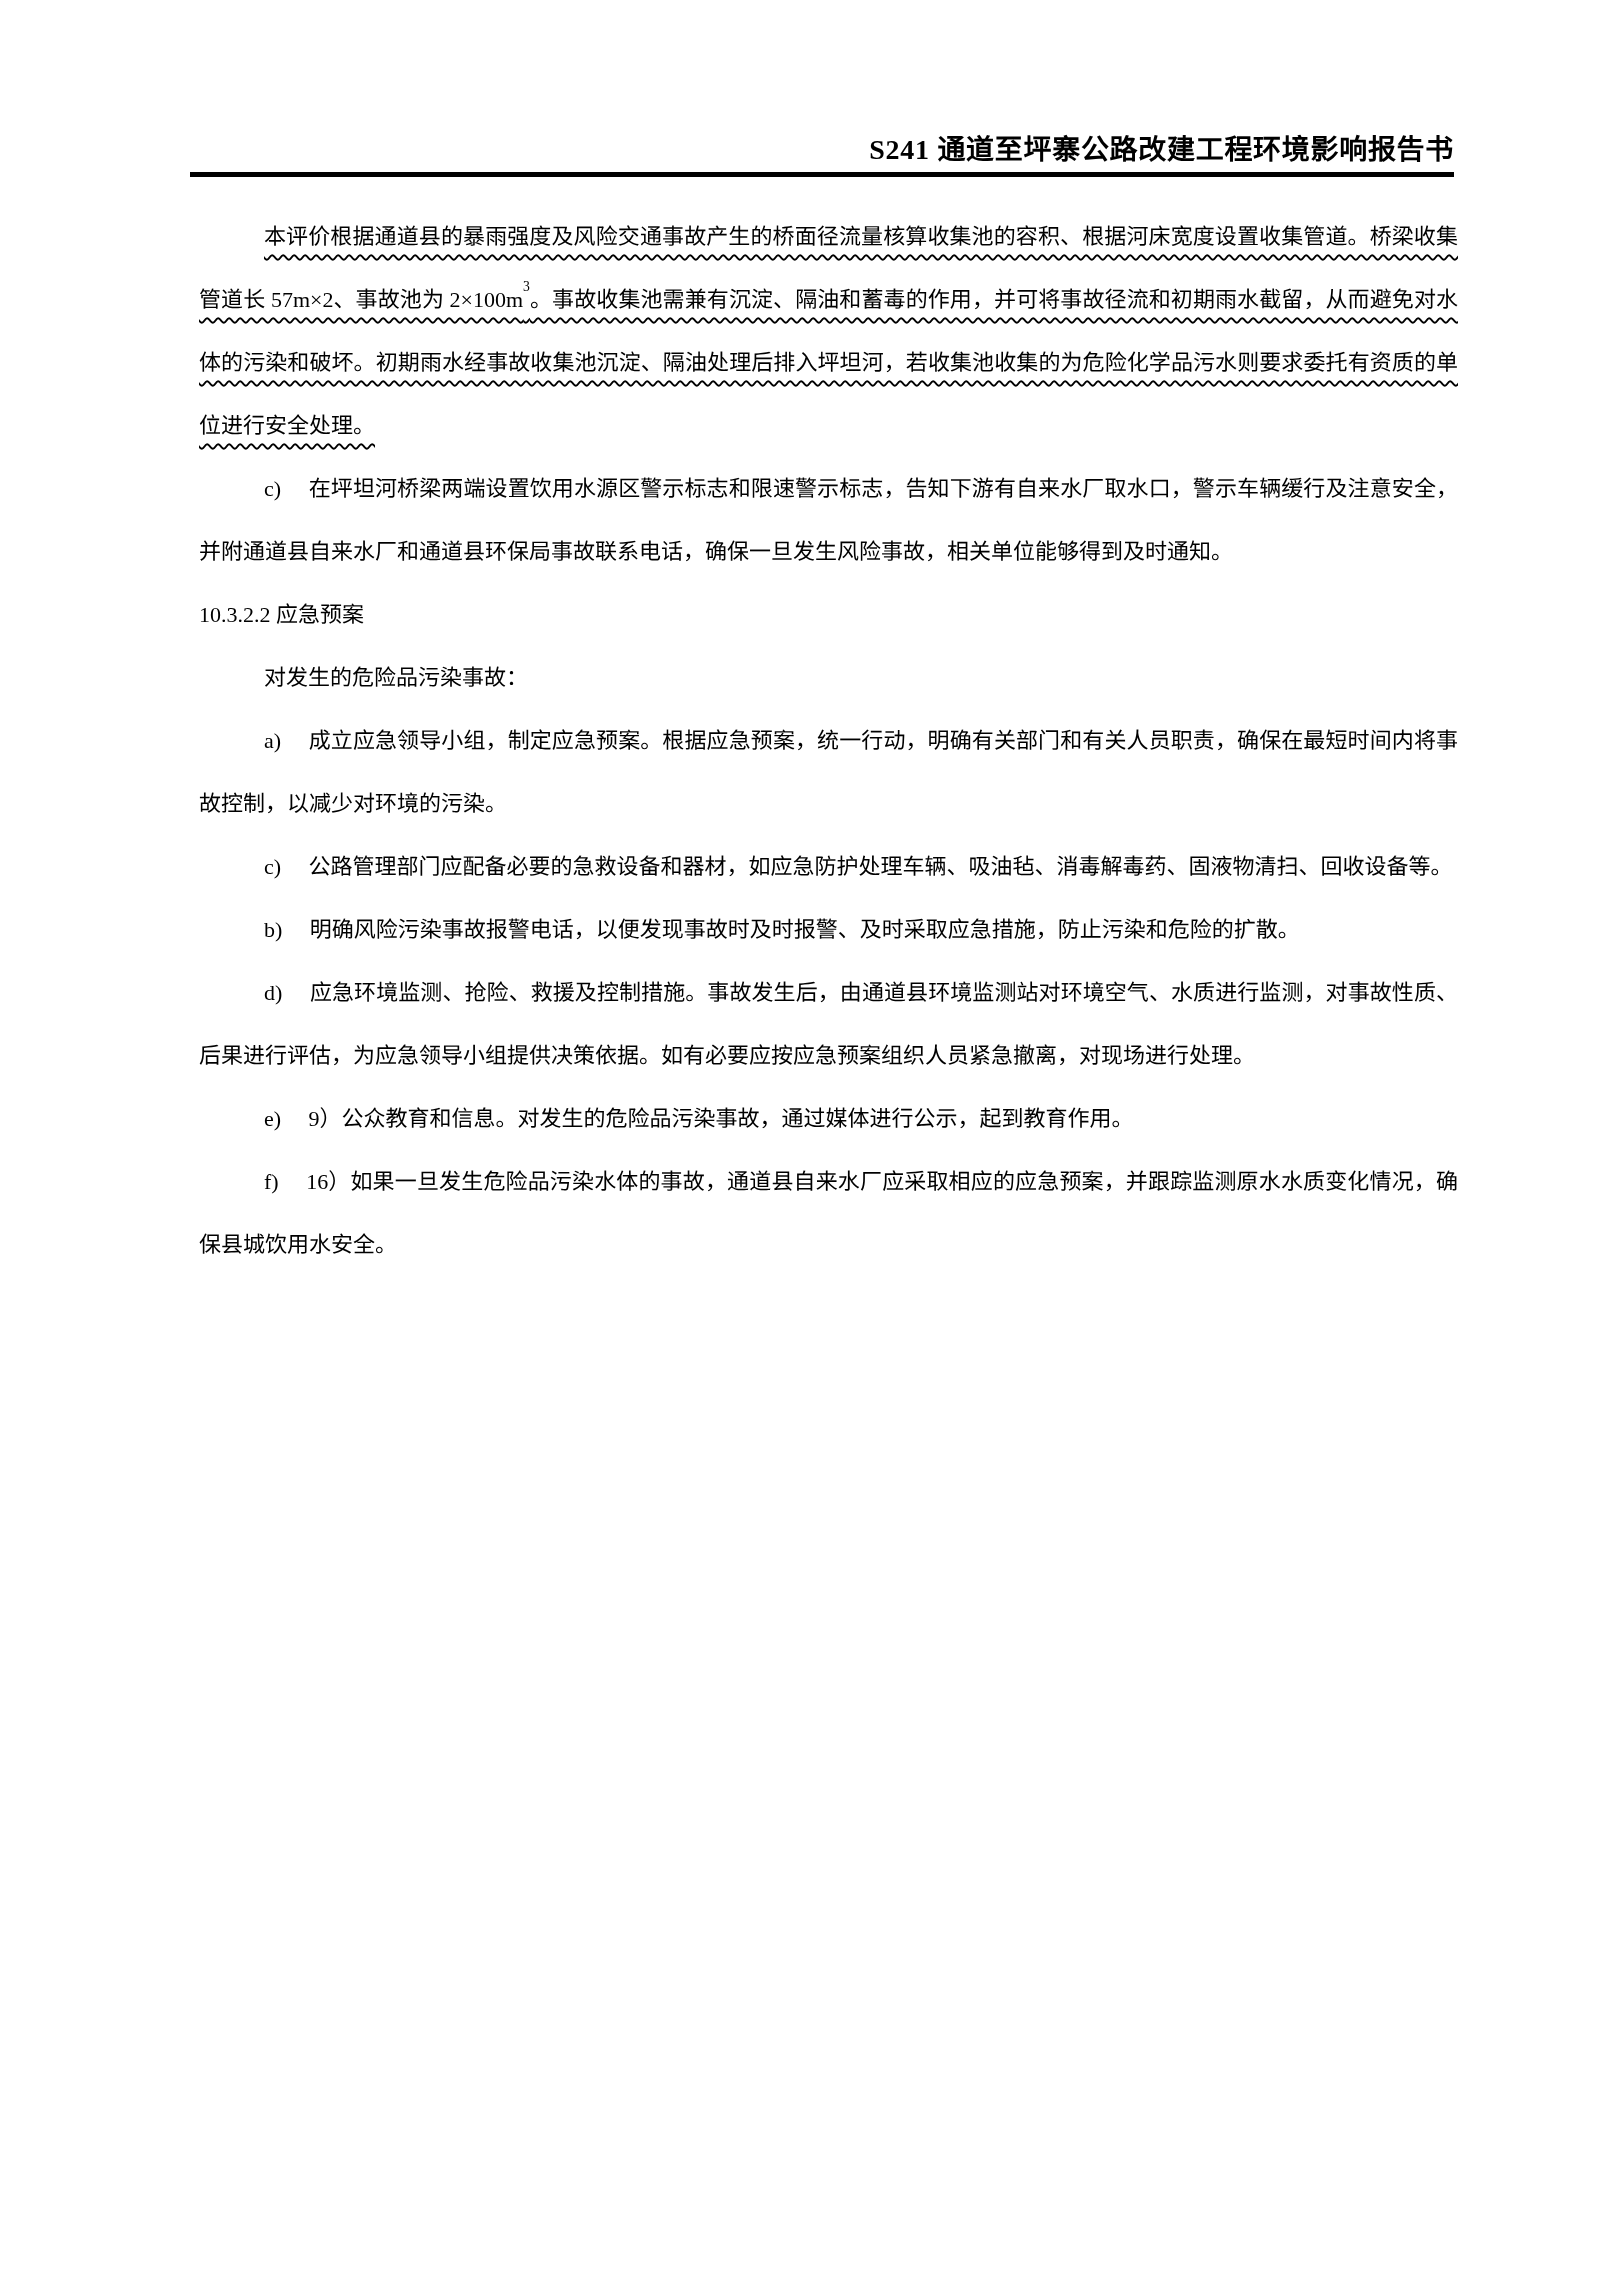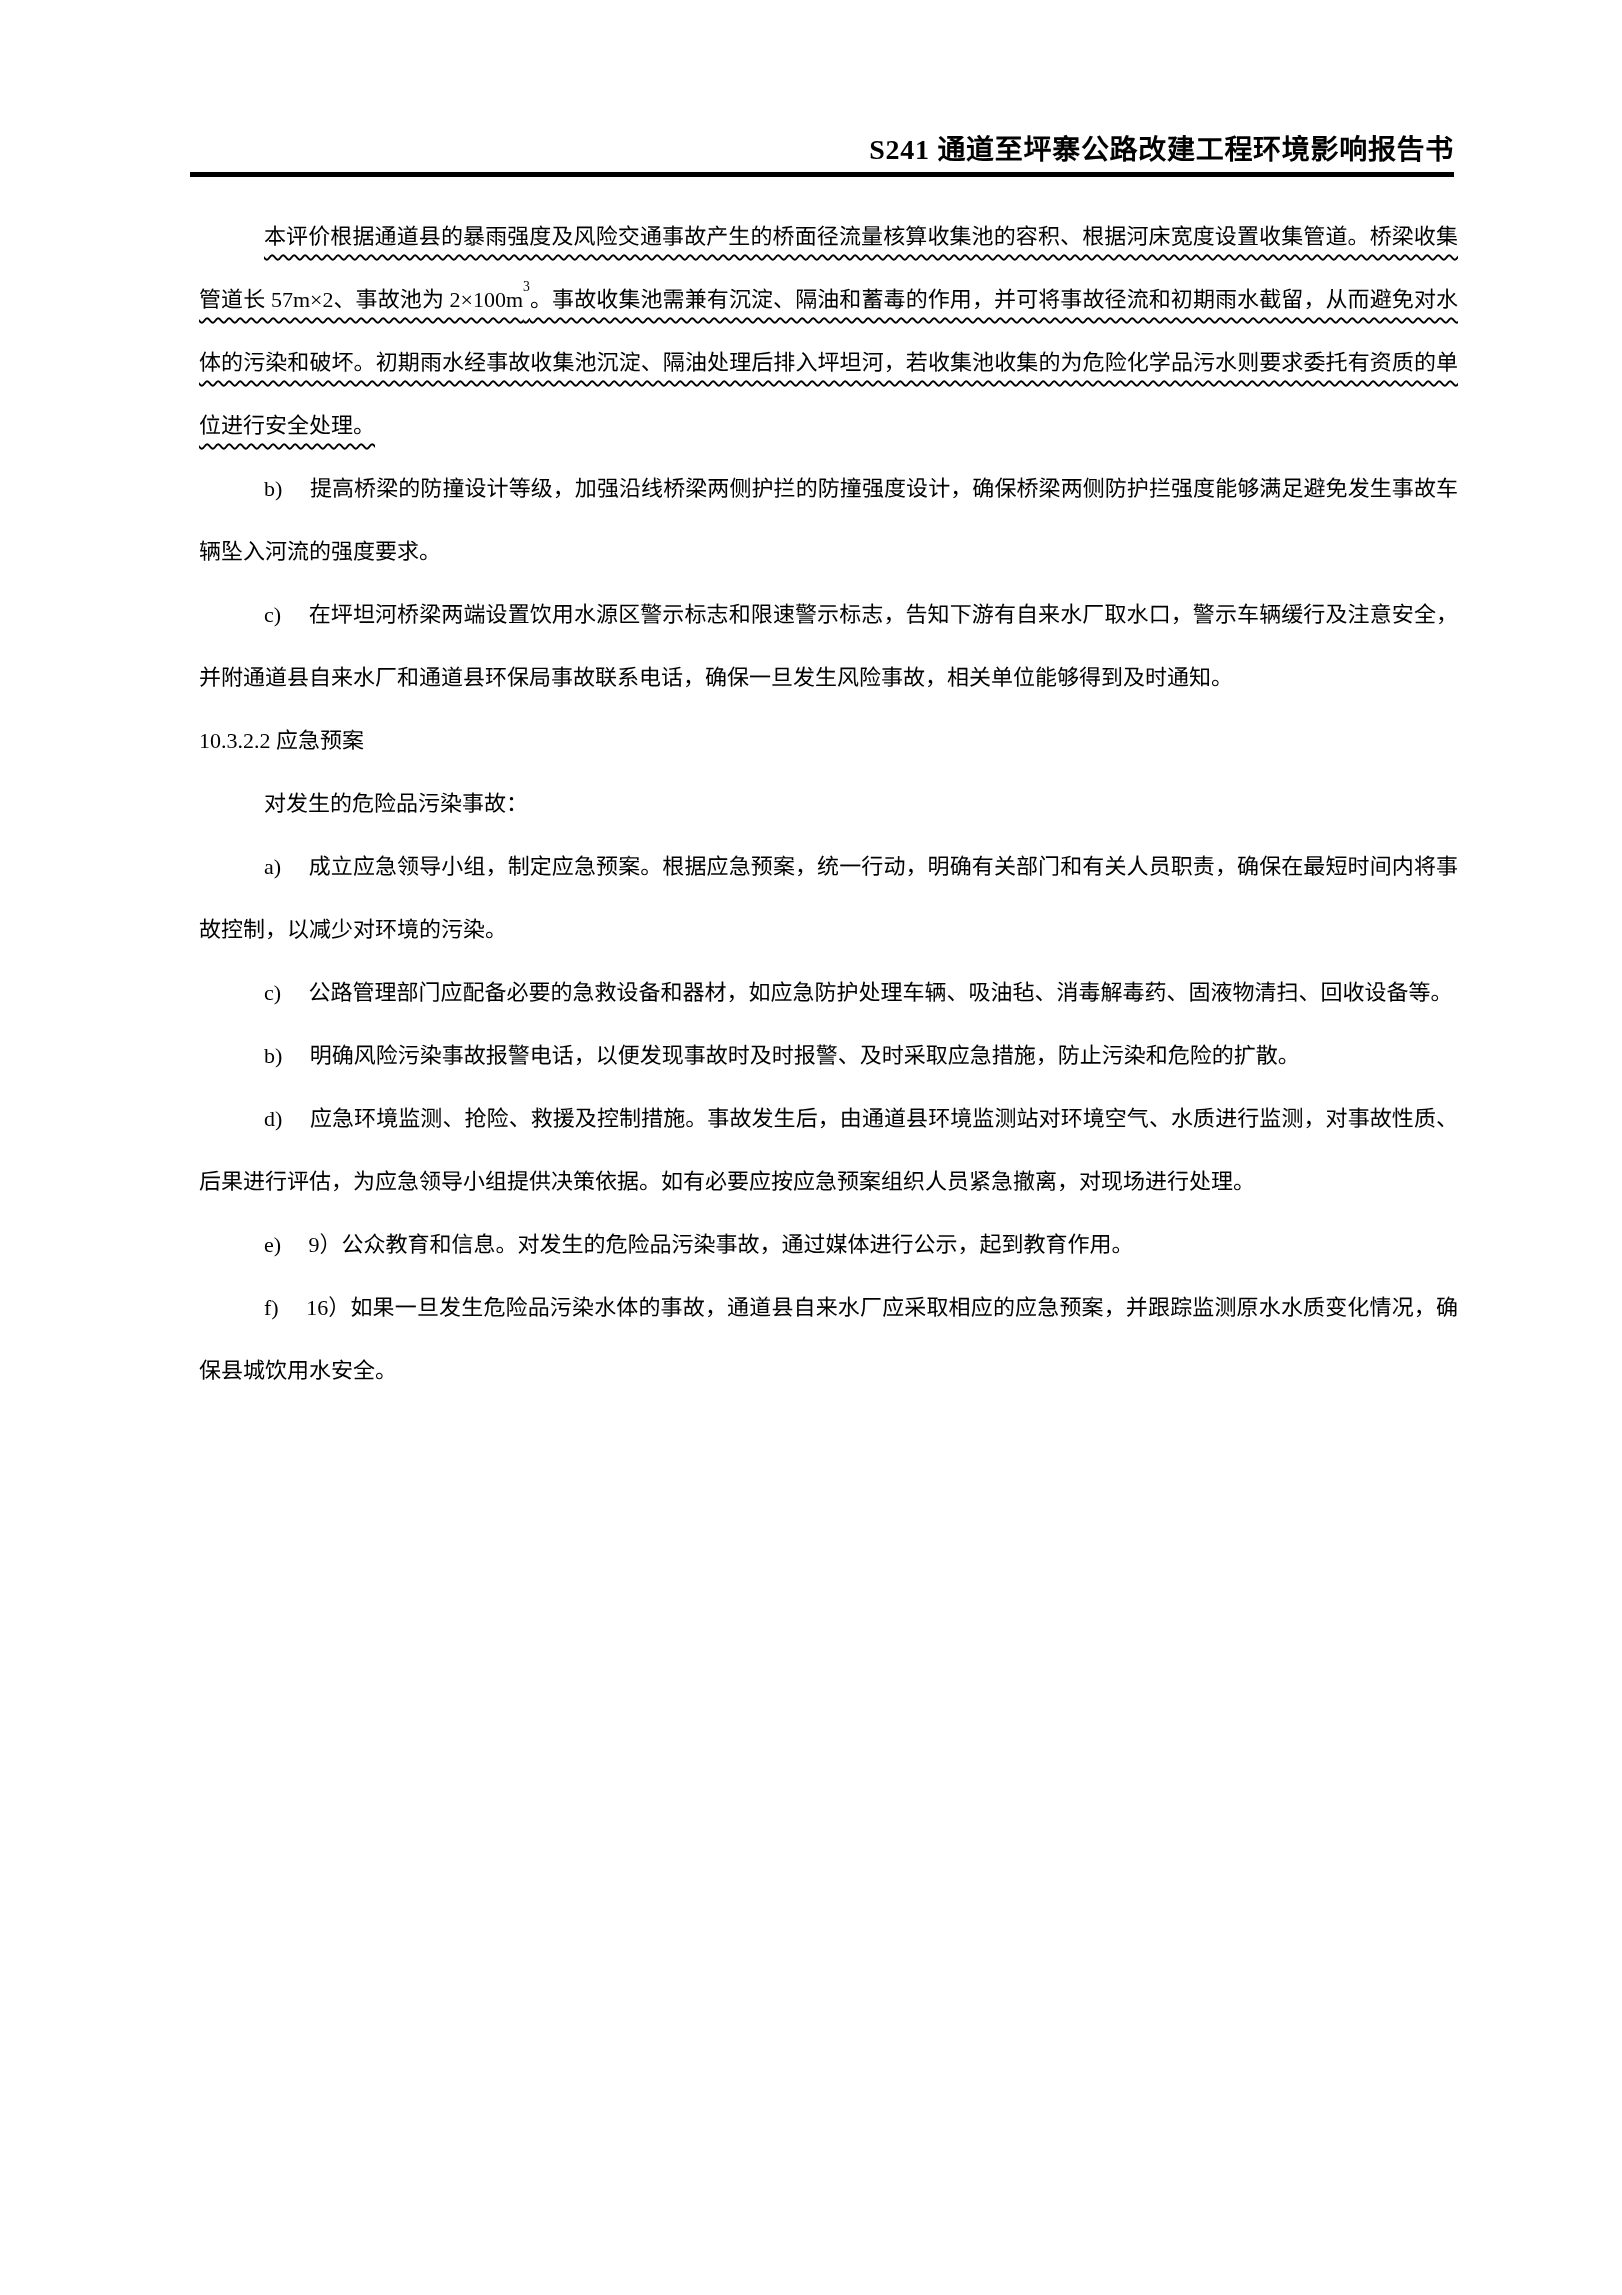--- a/index.html
+++ b/index.html
@@ -90,21 +90,20 @@
 
 <div class="page">
 
   <div class="header-title">S241 通道至坪寨公路改建工程环境影响报告书</div>
   <div class="header-rule"></div>
 
   <div class="doc-body">
 
     <p class="para wavy"><span>本评价根据通道县的暴雨强度及风险交通事故产生的桥面径流量核算收集池的容积、根据河床宽度设置收集管道。桥梁收集管道长 57m×2、事故池为 2×100m</span><sup class="sup">3</sup><span>。事故收集池需兼有沉淀、隔油和蓄毒的作用，并可将事故径流和初期雨水截留，从而避免对水体的污染和破坏。初期雨水经事故收集池沉淀、隔油处理后排入坪坦河，若收集池收集的为危险化学品污水则要求委托有资质的单位进行安全处理。</span></p>
 
-    <p class="para"><span class="marker">b)</span><span>提高桥梁的防撞设计等级，加强沿线桥梁两侧护拦的防撞强度设计，确保桥梁两侧防护拦强度能够满足避免发生事故车辆坠入河流的强度要求。</span></p>
 
     <p class="para"><span class="marker">c)</span><span>在坪坦河桥梁两端设置饮用水源区警示标志和限速警示标志，告知下游有自来水厂取水口，警示车辆缓行及注意安全，并附通道县自来水厂和通道县环保局事故联系电话，确保一旦发生风险事故，相关单位能够得到及时通知。</span></p>
 
     <p class="para heading">10.3.2.2 应急预案</p>
 
     <p class="para">对发生的危险品污染事故：</p>
 
     <p class="para"><span class="marker">a)</span><span>成立应急领导小组，制定应急预案。根据应急预案，统一行动，明确有关部门和有关人员职责，确保在最短时间内将事故控制，以减少对环境的污染。</span></p>
 
     <p class="para"><span class="marker">c)</span><span>公路管理部门应配备必要的急救设备和器材，如应急防护处理车辆、吸油毡、消毒解毒药、固液物清扫、回收设备等。</span></p>

